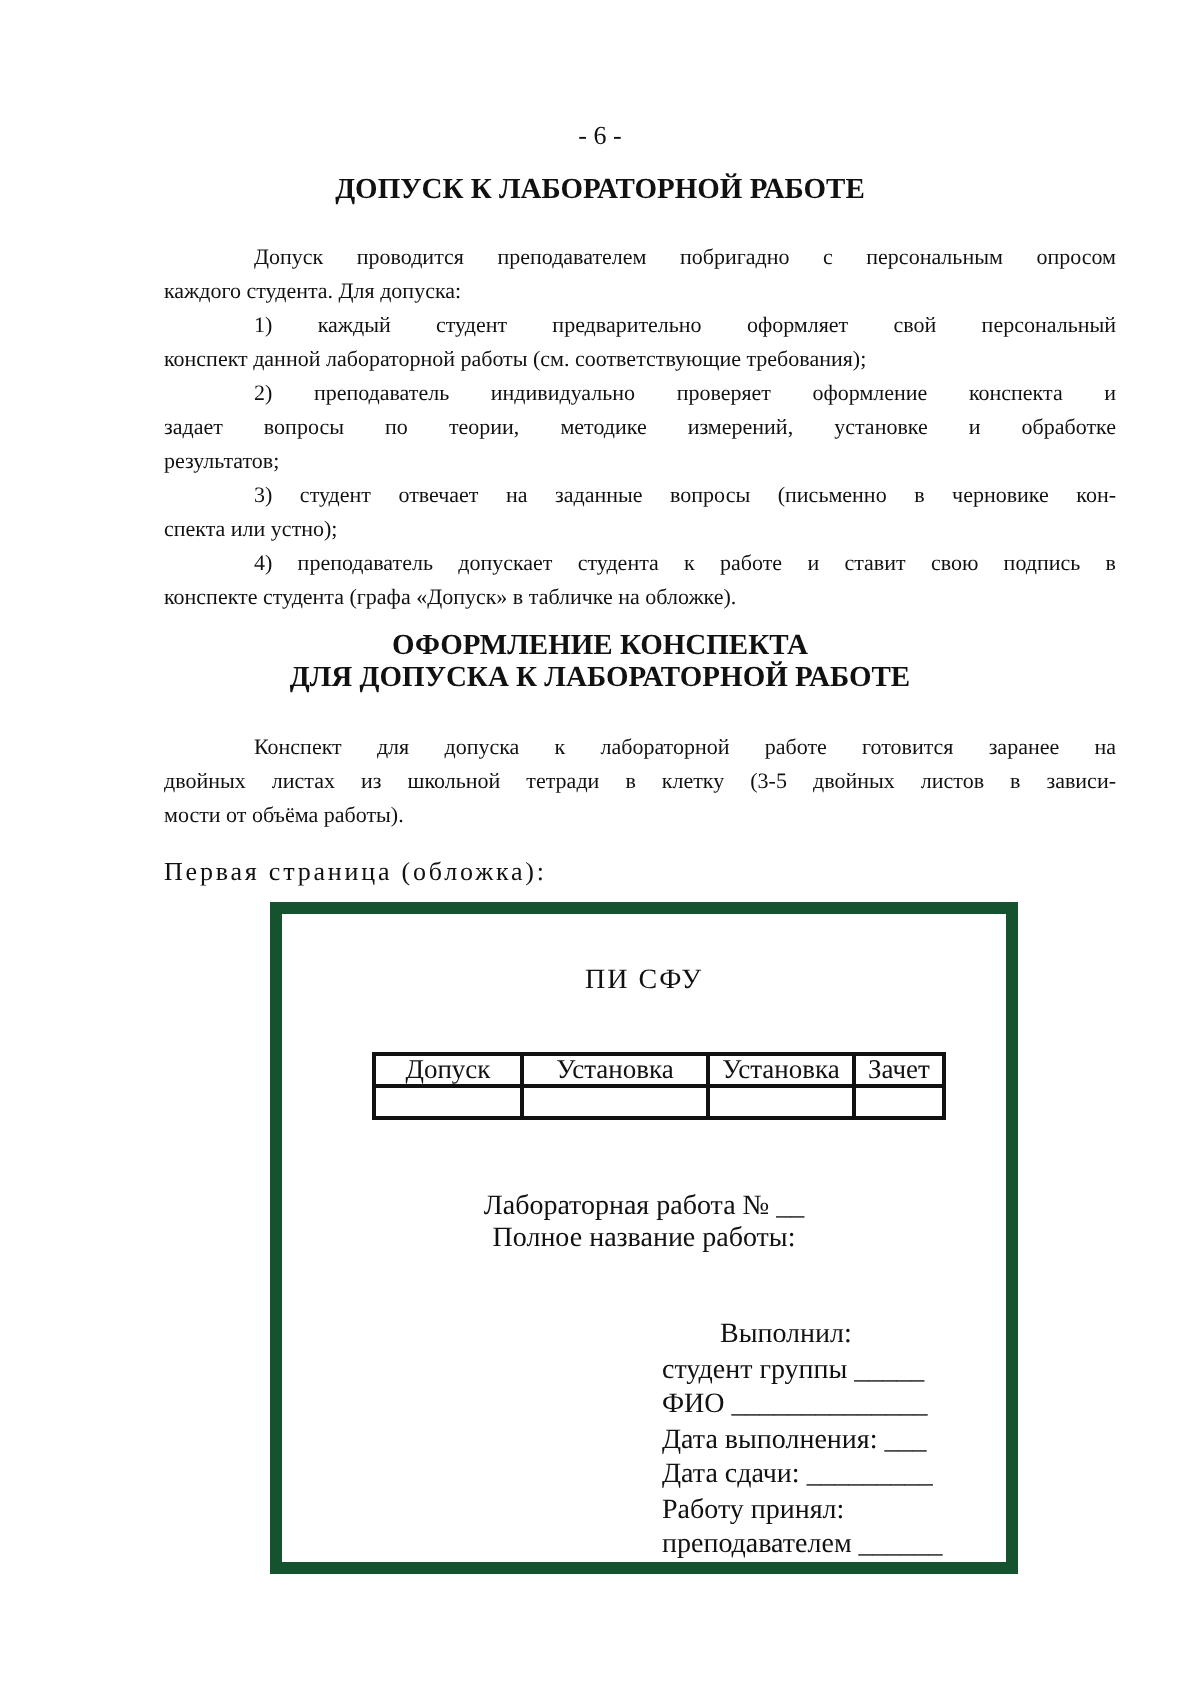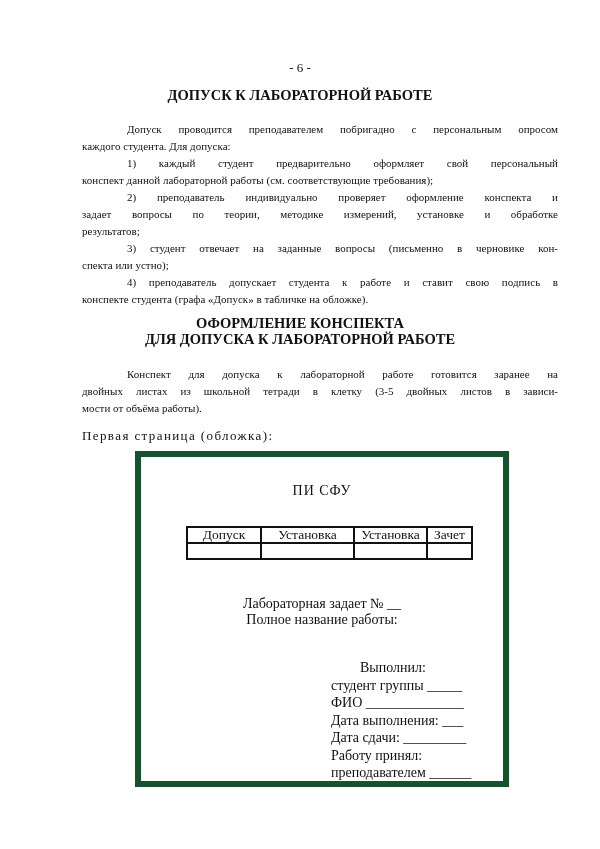--- a/index.html
+++ b/index.html
@@ -66,21 +66,21 @@
     </tr>
     <tr>
       <td></td>
       <td></td>
       <td></td>
       <td></td>
     </tr>
   </tbody>
     </table>
 
-  <div class="abs center-text" style="top:138px;">Лабораторная задает № __</div>
+  <div class="abs center-text" style="top:138px;">Лабораторная работа № __</div>
   <div class="abs center-text" style="top:154px;">Полное название работы:</div>
 
   <div class="abs sig" style="top:202px; left:219px;">Выполнил:</div>
   <div class="abs sig" style="top:219.5px;">студент группы _____</div>
   <div class="abs sig" style="top:237px;">ФИО ______________</div>
   <div class="abs sig" style="top:254.5px;">Дата выполнения: ___</div>
   <div class="abs sig" style="top:272px;">Дата сдачи: _________</div>
   <div class="abs sig" style="top:289.5px;">Работу принял:</div>
   <div class="abs sig" style="top:307px;">преподавателем ______</div>
 </div>

